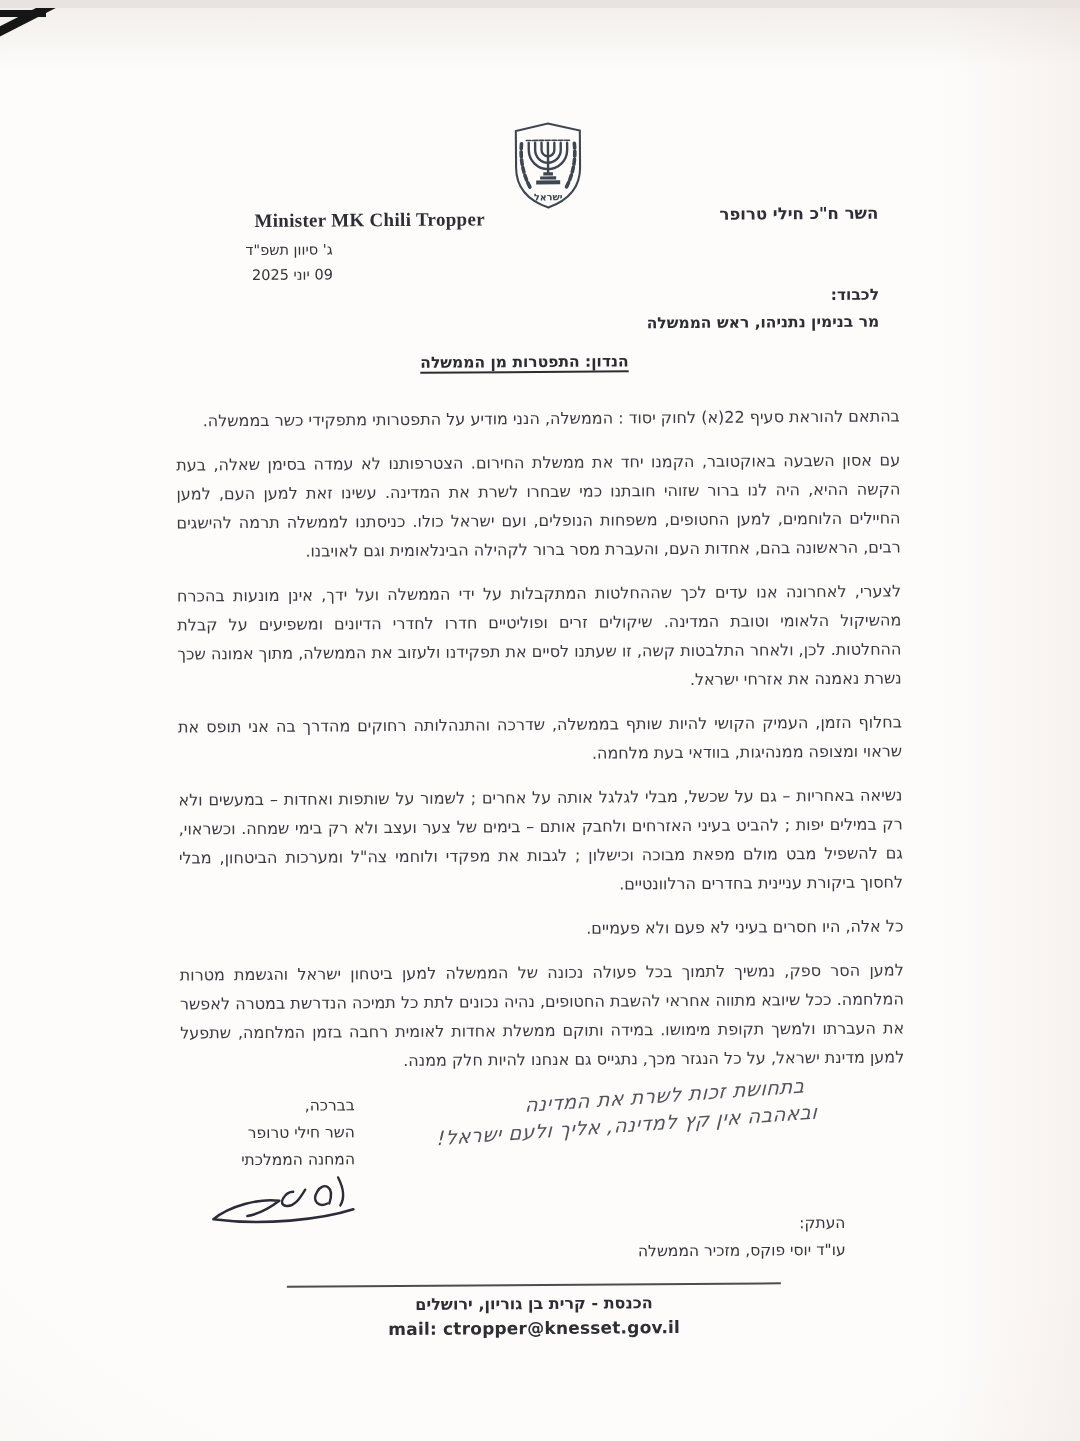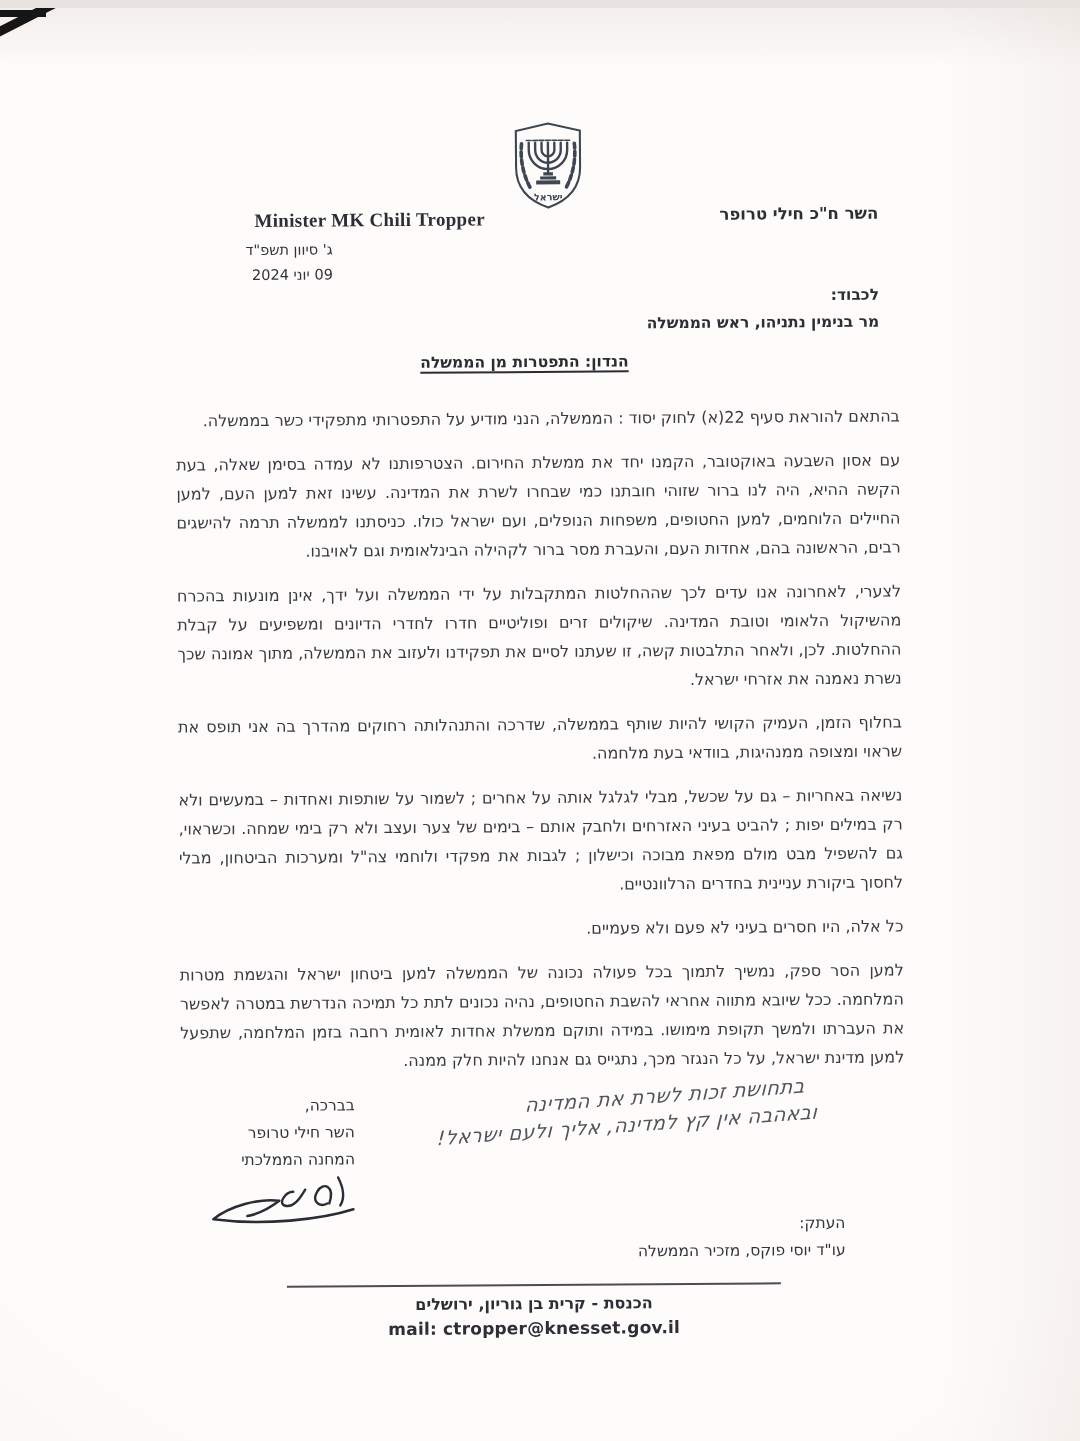--- a/index.html
+++ b/index.html
@@ -93,21 +93,21 @@
         <path class="ln" stroke-width="4.5" stroke-dasharray="6 4" d="M17,28 Q14,58 28,84"></path>
         <path class="ln" stroke-width="4.5" stroke-dasharray="6 4" d="M83,28 Q86,58 72,84"></path>
       </g>
       <text x="50" y="99" text-anchor="middle" font-size="12" font-weight="bold" fill="#3e4652">ישראל</text>
     </svg>
 
     <div class="abs sender-en">Minister MK Chili Tropper</div>
 
     <div class="abs date-block rtl">
       <div>ג' סיוון תשפ"ד</div>
-      <div>09 יוני 2024</div>
+      <div>09 יוני 2025</div>
     </div>
 
     <div class="abs sender-he rtl">השר ח"כ חילי טרופר</div>
 
     <div class="abs recipient rtl">
       <div>לכבוד:</div>
       <div>מר בנימין נתניהו, ראש הממשלה</div>
     </div>
 
     <div class="abs subject-wrap">

